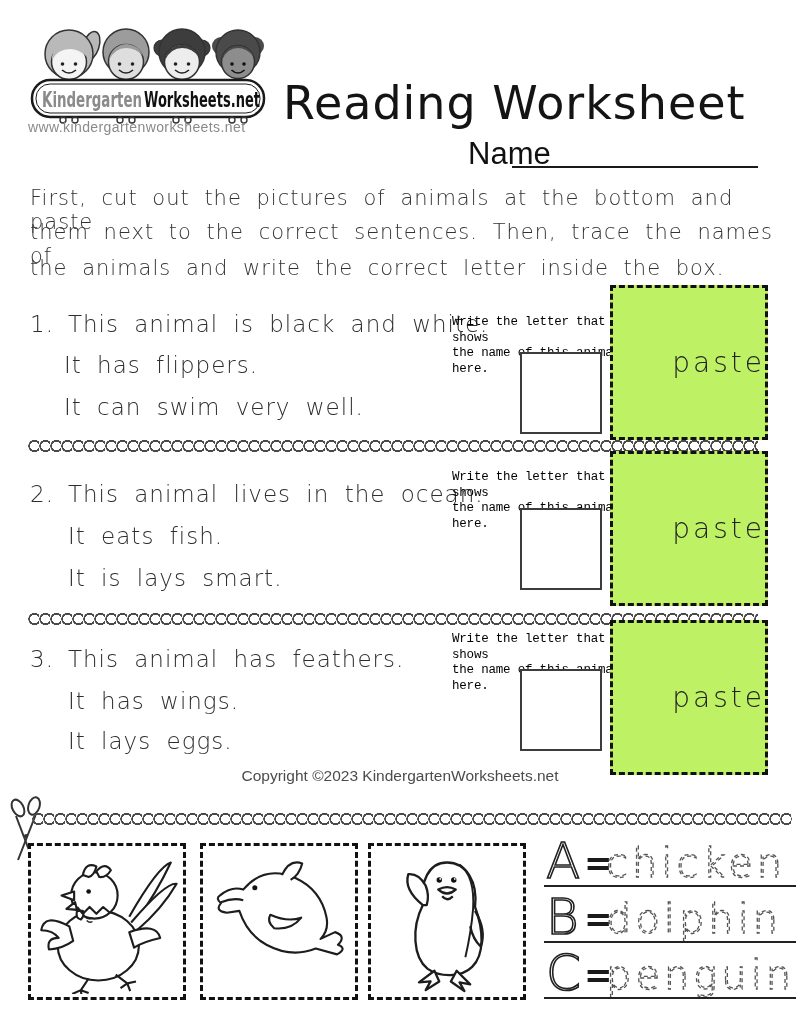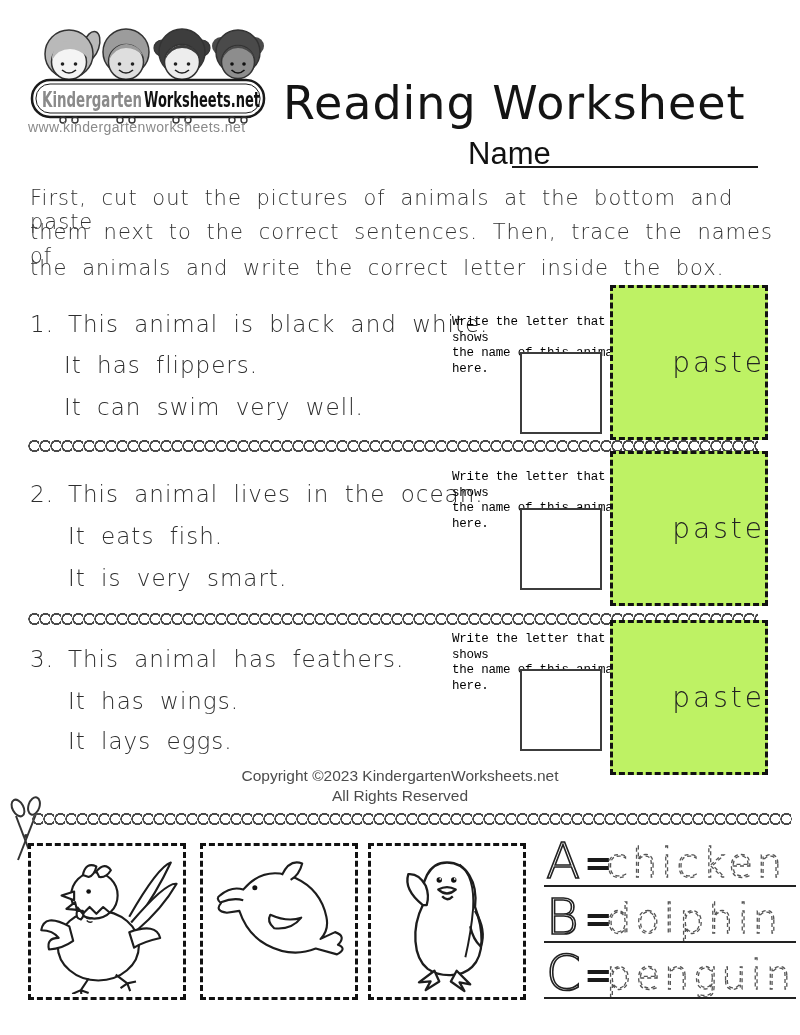--- a/index.html
+++ b/index.html
@@ -140,21 +140,21 @@
   <div class="abs wbox" style="top:352px"></div>
   <div class="abs pbox" style="top:285px">
     <span>paste</span>
   </div>
 
   <div class="abs chain" style="left:28px;top:437px;width:730px"></div>
 
   <div class="abs hand qline" style="left:30px;top:481px">
     <span class="qnum">2.</span><span>This animal lives in the ocean.</span></div>
   <div class="abs hand qline" style="left:68px;top:523px">It eats fish.</div>
-  <div class="abs hand qline" style="left:68px;top:565px">It is very smart.</div>
+  <div class="abs hand qline" style="left:68px;top:565px">It is lays smart.</div>
   <div class="abs note" style="top:470px">
     <div>Write the letter that shows</div>
     <div>the name of this animal here.</div>
   </div>
   <div class="abs wbox" style="top:508px"></div>
   <div class="abs pbox" style="top:451px">
     <span>paste</span>
   </div>
 
   <div class="abs chain" style="left:28px;top:610px;width:730px"></div>
@@ -166,21 +166,20 @@
   <div class="abs note" style="top:632px">
     <div>Write the letter that shows</div>
     <div>the name of this animal here.</div>
   </div>
   <div class="abs wbox" style="top:669px"></div>
   <div class="abs pbox" style="top:620px">
     <span>paste</span>
   </div>
 
   <div class="abs copy" style="top:767px">Copyright ©2023 KindergartenWorksheets.net</div>
-  <div class="abs copy" style="top:787px">All Rights Reserved</div>
 
   <svg class="abs" style="left:2px;top:796px" width="48" height="74" viewBox="0 0 48 74">
     <g fill="none" stroke="#333" stroke-width="2">
       <ellipse cx="16" cy="12" rx="5.5" ry="9" transform="rotate(-28 16 12)"></ellipse>
       <ellipse cx="32" cy="10" rx="5.5" ry="9" transform="rotate(18 32 10)"></ellipse>
       <path d="M14,20 L30,62"></path>
       <path d="M34,18 L16,64"></path>
     </g>
     <circle cx="24" cy="40" r="2" fill="#333"></circle>
   </svg>

